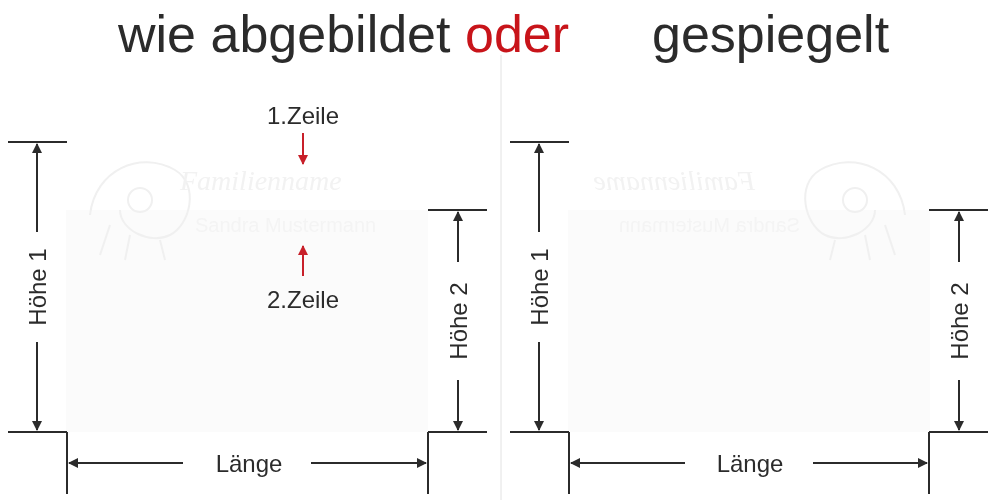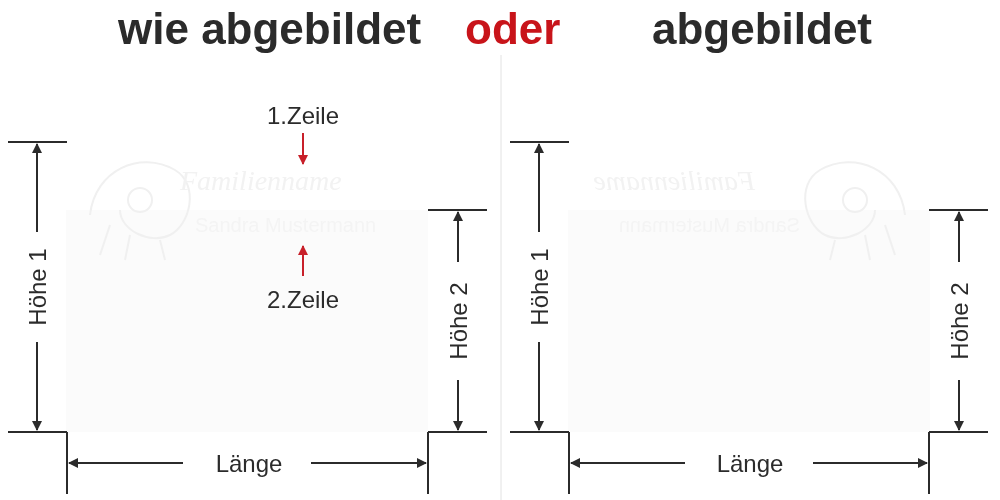--- a/index.html
+++ b/index.html
@@ -1,29 +1,29 @@
 <!DOCTYPE html>
 <html><head>
 <meta charset="utf-8">
 <style>
   html,body{margin:0;padding:0;background:#ffffff;}
   body{width:1000px;height:500px;overflow:hidden;position:relative;font-family:"Liberation Sans",sans-serif;}
   svg{position:absolute;left:0;top:0;}
-  .title{position:absolute;top:4px;font-size:44px;color:#2b2b2b;white-space:nowrap;font-weight:bold;}
+  .title{position:absolute;top:4px;font-size:52px;color:#2b2b2b;white-space:nowrap;}
   .title.red{color:#c8141a;}
   .lbl{font-family:"Liberation Sans",sans-serif;fill:#2b2b2b;}
   .ghost{font-family:"Liberation Sans",sans-serif;fill:#f4f4f4;}
   .ghost-script{font-family:"Liberation Serif",serif;font-style:italic;fill:#f2f2f2;}
 </style>
 </head>
 <body>
 
 <div class="title" style="left:118px;">wie abgebildet</div>
 <div class="title red" style="left:465px;">oder</div>
-<div class="title" style="left:652px;">abgebildet</div>
+<div class="title" style="left:652px;">gespiegelt</div>
 
 <svg width="1000" height="500" viewBox="0 0 1000 500">
   <defs>
     <marker id="ah" markerWidth="10" markerHeight="10" refX="9" refY="5" orient="auto" markerUnits="userSpaceOnUse">
       <path d="M0,0 L10,5 L0,10 Z" fill="#2b2b2b"></path>
     </marker>
     <marker id="ahr" markerWidth="10" markerHeight="10" refX="9" refY="5" orient="auto" markerUnits="userSpaceOnUse">
       <path d="M0,0 L10,5 L0,10 Z" fill="#c8202a"></path>
     </marker>
   </defs>

